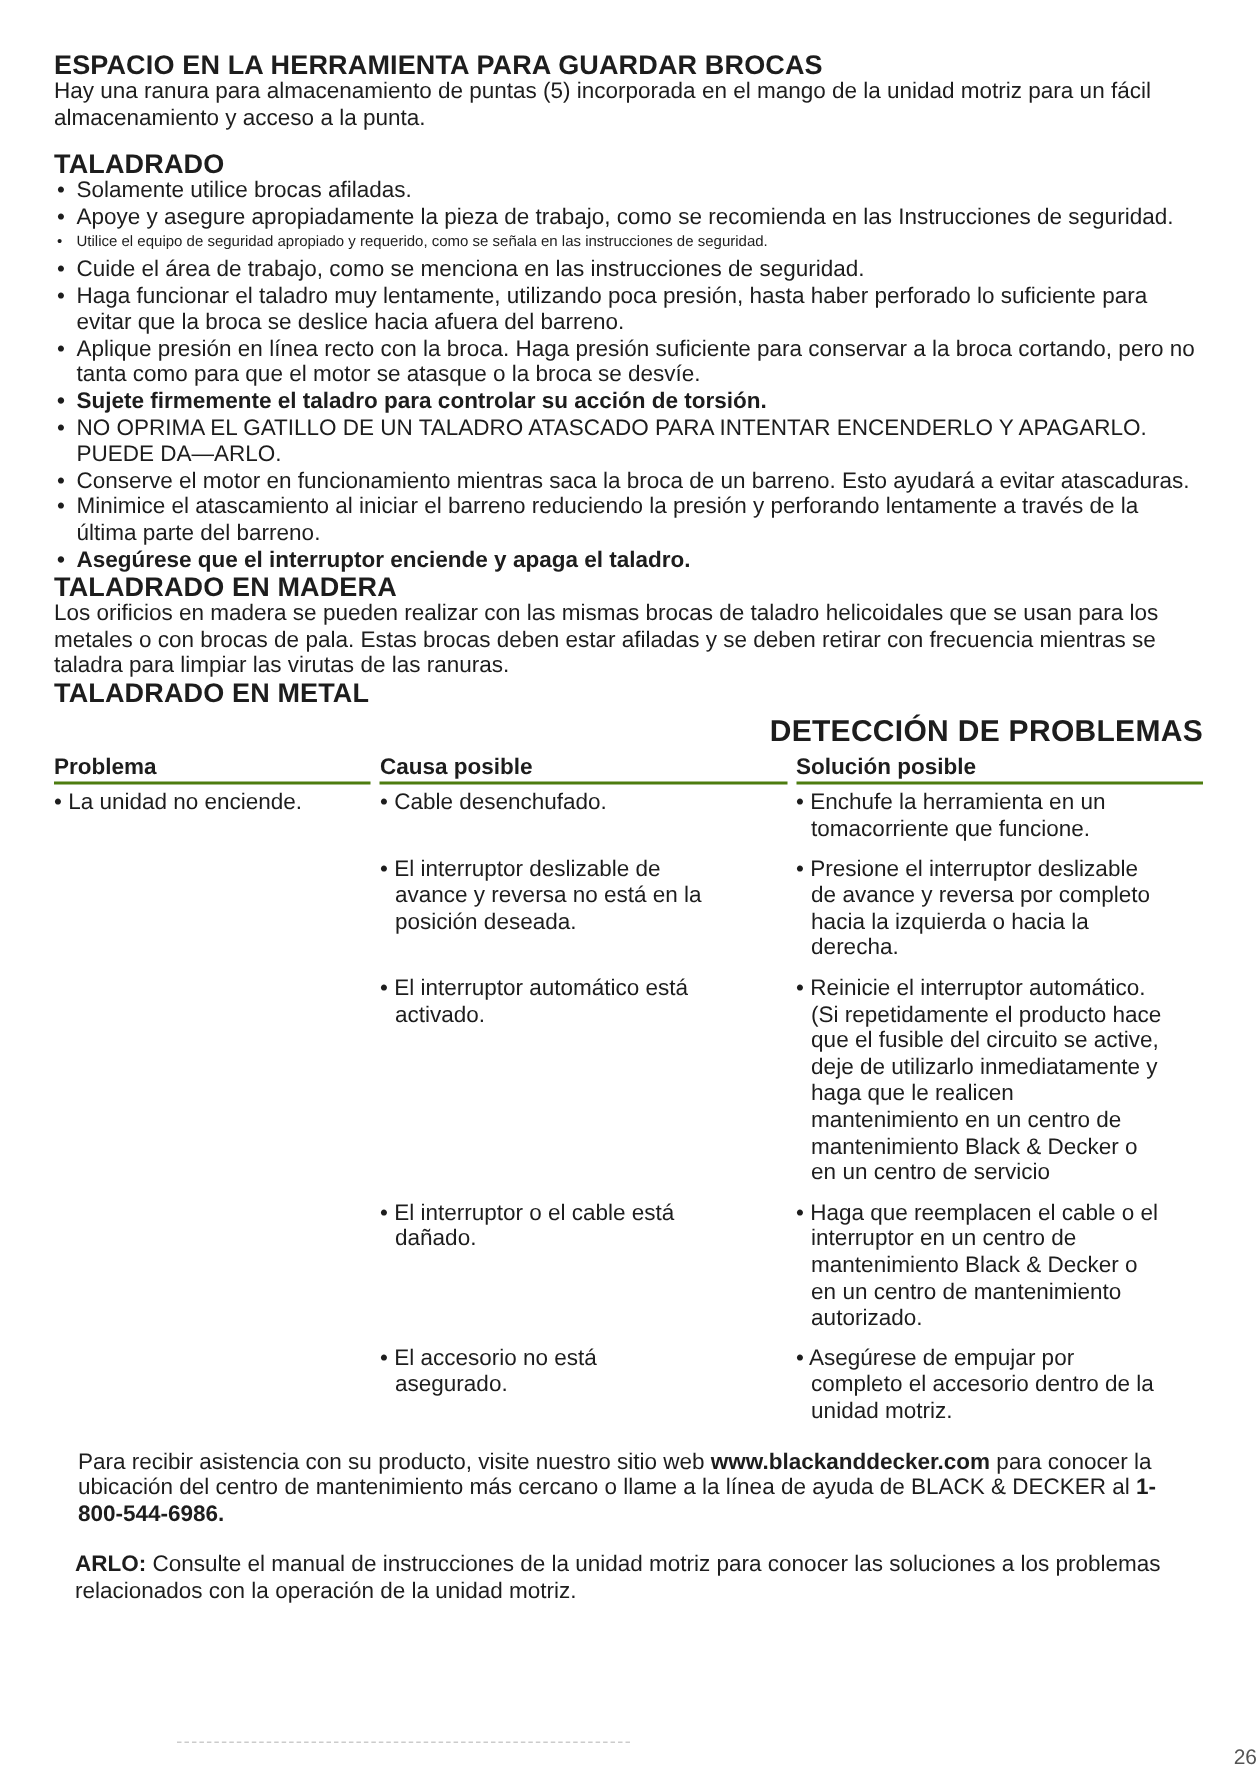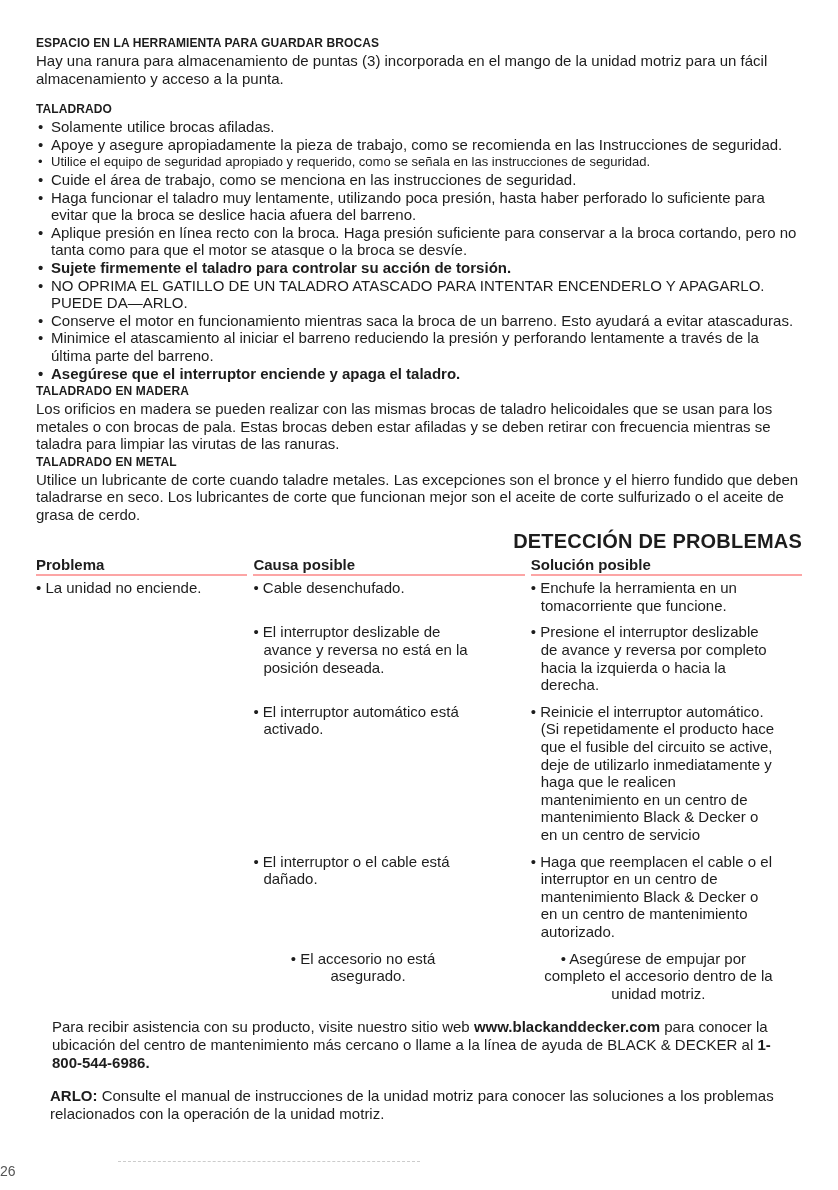--- a/index.html
+++ b/index.html
@@ -2,52 +2,52 @@
 <html><head>
 <meta charset="utf-8">
 <style>
   * { box-sizing: border-box; }
   html, body { margin: 0; padding: 0; background: #ffffff; }
   .page {
     width: 838px; height: 1190px; margin: 0 auto; background: #ffffff;
     font-family: "Liberation Sans", "DejaVu Sans", sans-serif;
     color: #1d1d1d; padding: 34px 36px 0 36px; position: relative; overflow: hidden;
   }
-  .h { font-weight: 700; font-size: 12px; line-height: 18px; margin: 0; letter-spacing: 0.1px; }
+  .h { font-weight: 700; font-size: 18px; line-height: 18px; margin: 0; letter-spacing: 0.1px; }
   p.body { font-size: 15px; line-height: 17.6px; margin: 0; }
   .gap-sm { height: 13px; }
   ul.bullets { list-style: none; margin: 0; padding: 0; font-size: 15px; line-height: 17.6px; }
   ul.bullets li { position: relative; padding-left: 15px; }
   ul.bullets li::before { content: "\2022"; position: absolute; left: 2px; }
   ul.bullets li.bold { font-weight: 700; }
-  ul.bullets li.small { font-size: 13px; line-height: 17.6px; }
+  ul.bullets li.small { font-size: 10px; line-height: 17.6px; }
   .ts-title { text-align: right; font-weight: 700; font-size: 20px; line-height: 23px; margin: 6px 0 3px 0; letter-spacing: 0.2px; }
   .trow { display: flex; gap: 6px; font-size: 15px; line-height: 17.6px; }
   .c1 { width: 212px; }
   .c2 { width: 272px; padding-right: 52px; }
   .c3 { width: 272px; padding-right: 26px; }
-  .th { font-weight: 700; border-bottom: 2px solid #fca5a5; padding-bottom: 1px; }
+  .th { font-weight: 700; border-bottom: 2px solid #4d7c0f; padding-bottom: 1px; }
   .trow.header { margin-bottom: 3px; }
   .trow.row { margin-bottom: 9px; }
-  .trow.row.last { margin-bottom: 4px; text-align: center; }
+  .trow.row.last { margin-bottom: 4px; }
   .cell { text-indent: -10px; padding-left: 10px; }
   .c2.cell { padding-left: 10px; }
   p.assist { font-size: 15px; line-height: 17.6px; margin: 16px; }
   p.note { font-size: 15px; line-height: 17.6px; margin: 2px 0 0 0; padding-left: 14px; }
   b { font-weight: 700; }
   .scan-line { position: absolute; left: 118px; top: 1161px; width: 302px; border-top: 1px dashed #cccccc; }
-  .page-num { position: absolute; left: 0; right: 0; top: 1163px; text-align: left; font-size: 14px; color: #555; }
+  .page-num { position: absolute; left: 0; right: 0; top: 1163px; text-align: right; font-size: 14px; color: #555; }
 </style>
 </head>
 <body>
 
 <div class="page">
 
   <h2 class="h">ESPACIO EN LA HERRAMIENTA PARA GUARDAR BROCAS</h2>
-  <p class="body">Hay una ranura para almacenamiento de puntas (3) incorporada en el mango de la unidad motriz para un fácil almacenamiento y acceso a la punta.</p>
+  <p class="body">Hay una ranura para almacenamiento de puntas (5) incorporada en el mango de la unidad motriz para un fácil almacenamiento y acceso a la punta.</p>
 
   <div class="gap-sm"></div>
 
   <h2 class="h">TALADRADO</h2>
   <ul class="bullets">
     <li>Solamente utilice brocas afiladas.</li>
     <li>Apoye y asegure apropiadamente la pieza de trabajo, como se recomienda en las Instrucciones de seguridad.</li>
     <li class="small">Utilice el equipo de seguridad apropiado y requerido, como se señala en las instrucciones de seguridad.</li>
     <li>Cuide el área de trabajo, como se menciona en las instrucciones de seguridad.</li>
     <li>Haga funcionar el taladro muy lentamente, utilizando poca presión, hasta haber perforado lo suficiente para evitar que la broca se deslice hacia afuera del barreno.</li>
@@ -56,21 +56,20 @@
     <li>NO OPRIMA EL GATILLO DE UN TALADRO ATASCADO PARA INTENTAR ENCENDERLO Y APAGARLO. PUEDE DA—ARLO.</li>
     <li>Conserve el motor en funcionamiento mientras saca la broca de un barreno. Esto ayudará a evitar atascaduras.</li>
     <li>Minimice el atascamiento al iniciar el barreno reduciendo la presión y perforando lentamente a través de la última parte del barreno.</li>
     <li class="bold">Asegúrese que el interruptor enciende y apaga el taladro.</li>
   </ul>
 
   <h2 class="h">TALADRADO EN MADERA</h2>
   <p class="body">Los orificios en madera se pueden realizar con las mismas brocas de taladro helicoidales que se usan para los metales o con brocas de pala. Estas brocas deben estar afiladas y se deben retirar con frecuencia mientras se taladra para limpiar las virutas de las ranuras.</p>
 
   <h2 class="h">TALADRADO EN METAL</h2>
-  <p class="body">Utilice un lubricante de corte cuando taladre metales. Las excepciones son el bronce y el hierro fundido que deben taladrarse en seco. Los lubricantes de corte que funcionan mejor son el aceite de corte sulfurizado o el aceite de grasa de cerdo.</p>
 
   <div>
     <div class="ts-title">DETECCIÓN DE PROBLEMAS</div>
 
     <div class="trow header">
       <div class="c1 th">Problema</div>
       <div class="c2 th">Causa posible</div>
       <div class="c3 th">Solución posible</div>
     </div>
 

